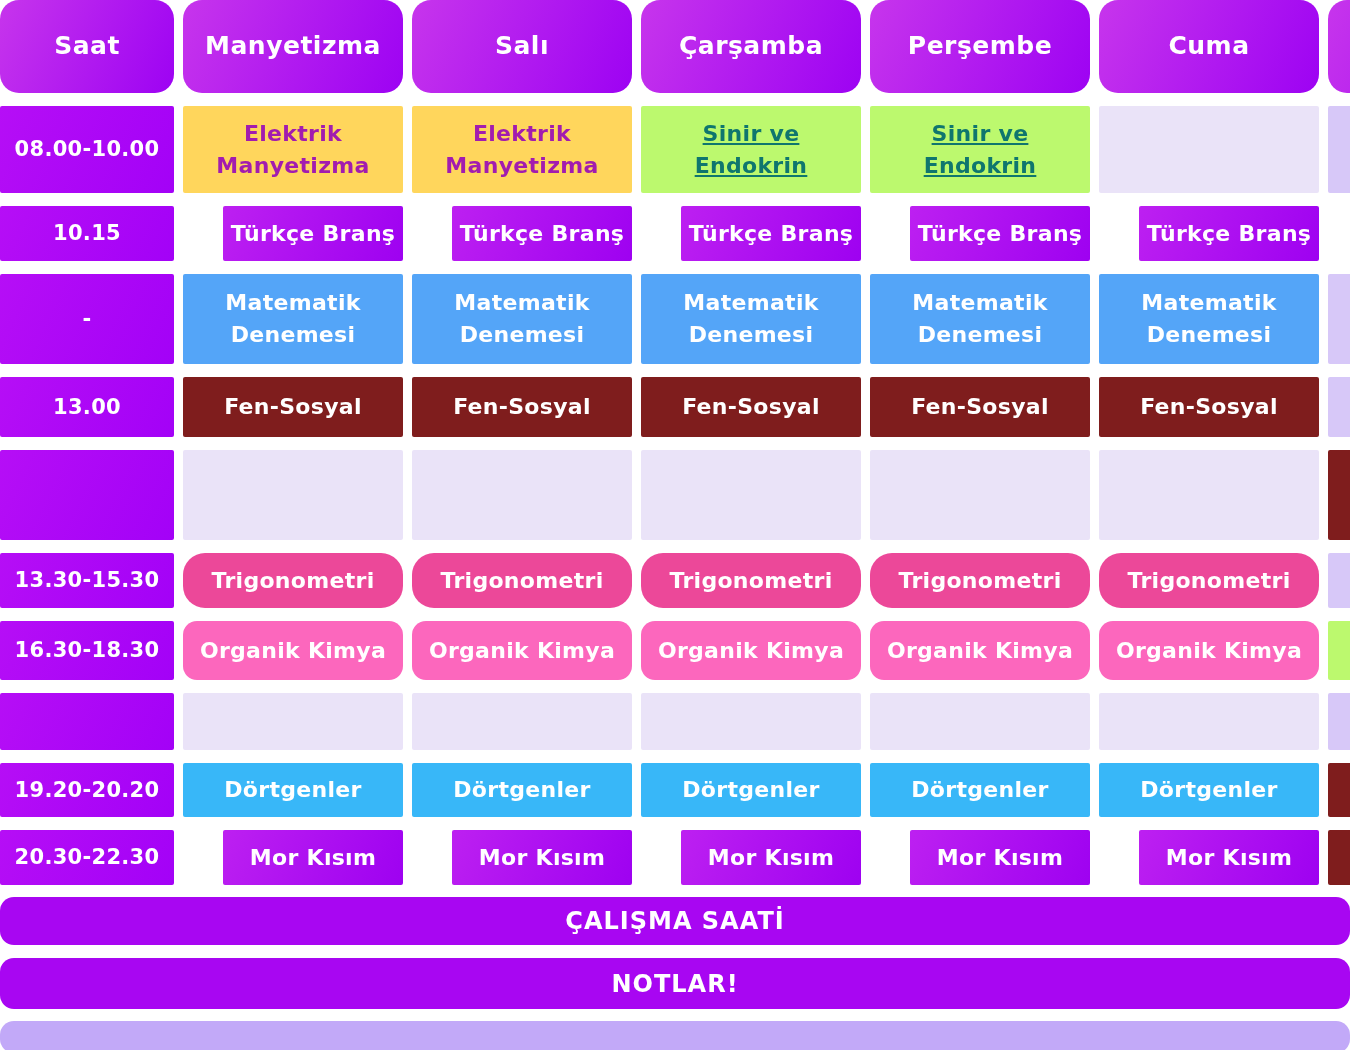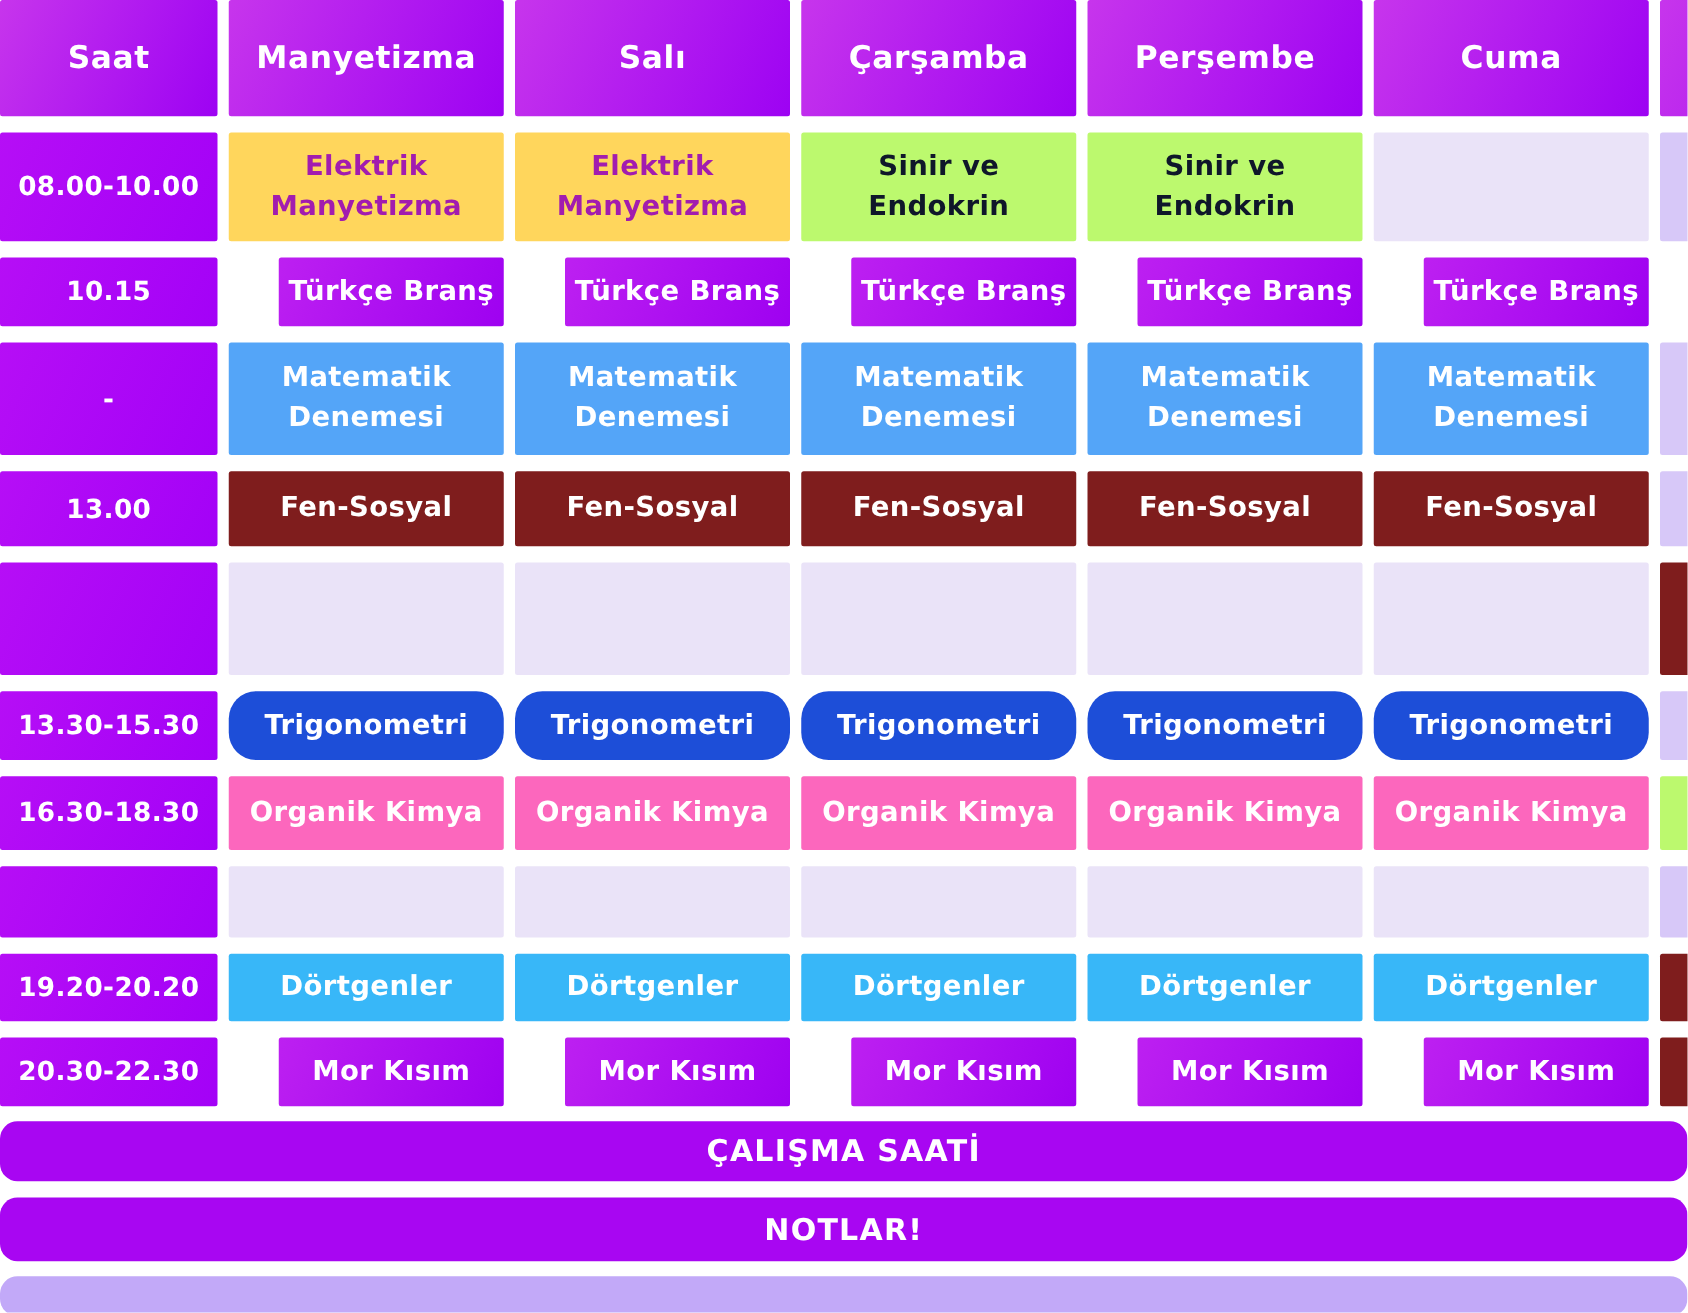--- a/index.html
+++ b/index.html
@@ -31,32 +31,33 @@
     padding: 0 6px;
     font-size: 22px;
     color: #ffffff;
     letter-spacing: 0.3px;
   }
 
   .c-header {
     background: linear-gradient(115deg, #c735ec 0%, #9d02f3 100%);
     font-size: 25px;
     letter-spacing: 0.5px;
+    border-radius: 19px;
   }
   .c-time {
     background: linear-gradient(115deg, #b60ef6 0%, #a301f7 100%);
     font-size: 21px;
   }
   .c-purpleg { background: linear-gradient(115deg, #bd20f1 0%, #9e01f1 100%); margin-left: 40px; }
   .c-yellow  { background: #ffd65c; color: #a21caf; }
-  .c-green   { background: #bcf96e; color: #0f172a; }
+  .c-green   { background: #bcf96e; color: #0f766e; text-decoration: underline; }
   .c-blue    { background: #54a5f8; }
   .c-orange  { background: #7f1d1d; }
-  .c-navy    { background: #1d4ed8; border-radius: 22px; }
-  .c-pink    { background: #fc67bd; }
+  .c-navy    { background: #ec4899; border-radius: 22px; }
+  .c-pink    { background: #fc67bd; border-radius: 14px; }
   .c-cyan    { background: #38b7f8; }
   .c-lav     { background: #eae3f8; }
   .c-lav2    { background: #d7c8f8; }
 
   .bar {
     width: 1350px;
     display: flex;
     align-items: center;
     justify-content: center;
     font-weight: 700;

